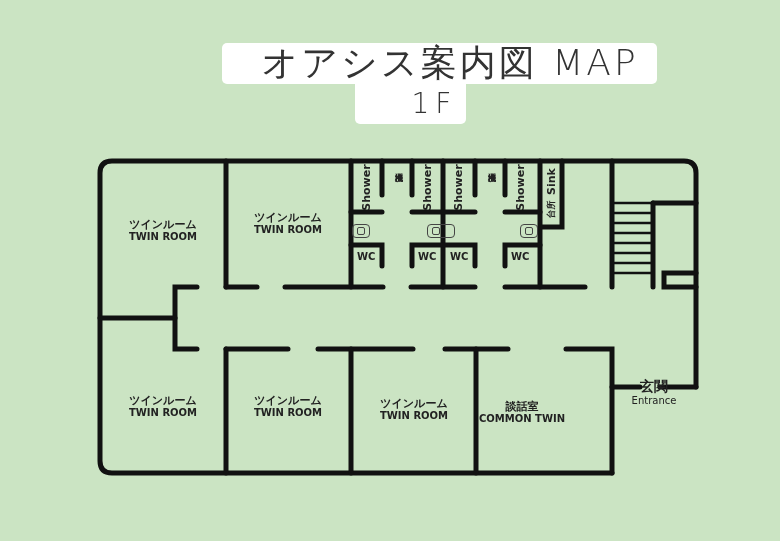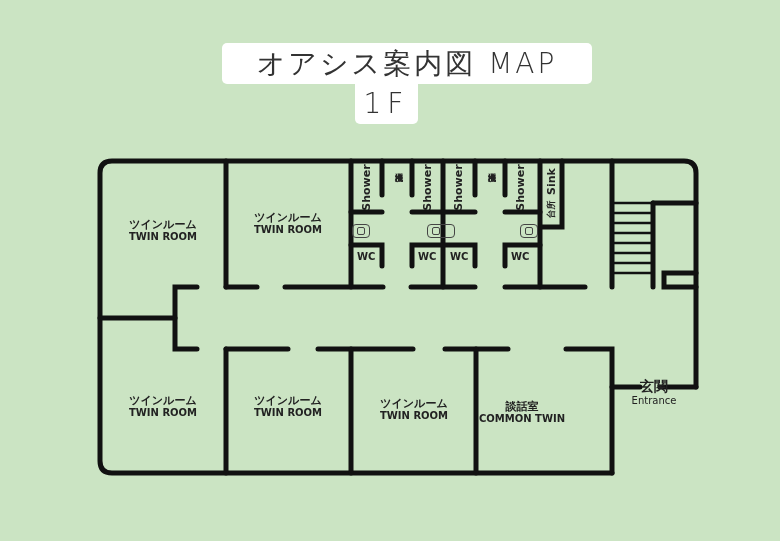--- a/index.html
+++ b/index.html
@@ -1,18 +1,18 @@
 <!DOCTYPE html>
 <html><head>
 <meta charset="utf-8">
 <style>
   html, body { margin:0; padding:0; }
   body { width:780px; height:541px; background:#cbe4c3; position:relative; overflow:hidden; font-family:"DejaVu Sans", sans-serif; }
-  .title-box { position:absolute; left:222px; top:43px; width:370px; height:41px; background:#fff; border-radius:5px; display:flex; align-items:center; justify-content:center; font-size:28px; color:#333; letter-spacing:3px; font-weight:300; }
-  .floor-box { position:absolute; left:355px; top:82px; width:63px; height:42px; background:#fff; border-radius:0 0 5px 5px; display:flex; align-items:center; justify-content:center; font-size:28px; color:#333; letter-spacing:6px; font-weight:300; }
+  .title-box { position:absolute; left:222px; top:43px; width:414px; height:41px; background:#fff; border-radius:5px; display:flex; align-items:center; justify-content:center; font-size:36px; color:#333; letter-spacing:3px; font-weight:300;padding-left:21px; }
+  .floor-box { position:absolute; left:355px; top:82px; width:63px; height:42px; background:#fff; border-radius:0 0 5px 5px; display:flex; align-items:center; justify-content:center; font-size:28px; color:#333; letter-spacing:6px; font-weight:300;padding-left:48px; }
   svg { position:absolute; left:0; top:0; }
   .wall { stroke:#111; stroke-width:5; stroke-linecap:round; fill:none; }
   .step { stroke:#111; stroke-width:2.5; }
   .lbl { position:absolute; text-align:center; color:#222; font-weight:bold; line-height:1.2; }
   .lbl .jp { font-size:11px; }
   .lbl .en { font-size:10px; }
   .vt { position:absolute; transform:rotate(-90deg); transform-origin:center; white-space:nowrap; font-weight:bold; color:#222; font-size:11px; text-align:center; }
   .vt.sm { font-size:8px; transform:none; writing-mode:vertical-rl; }
   .wc { position:absolute; font-size:10px; font-weight:bold; color:#222; }
   .toilet { position:absolute; width:16px; height:12px; border:1.5px solid #444; border-radius:4px; }

